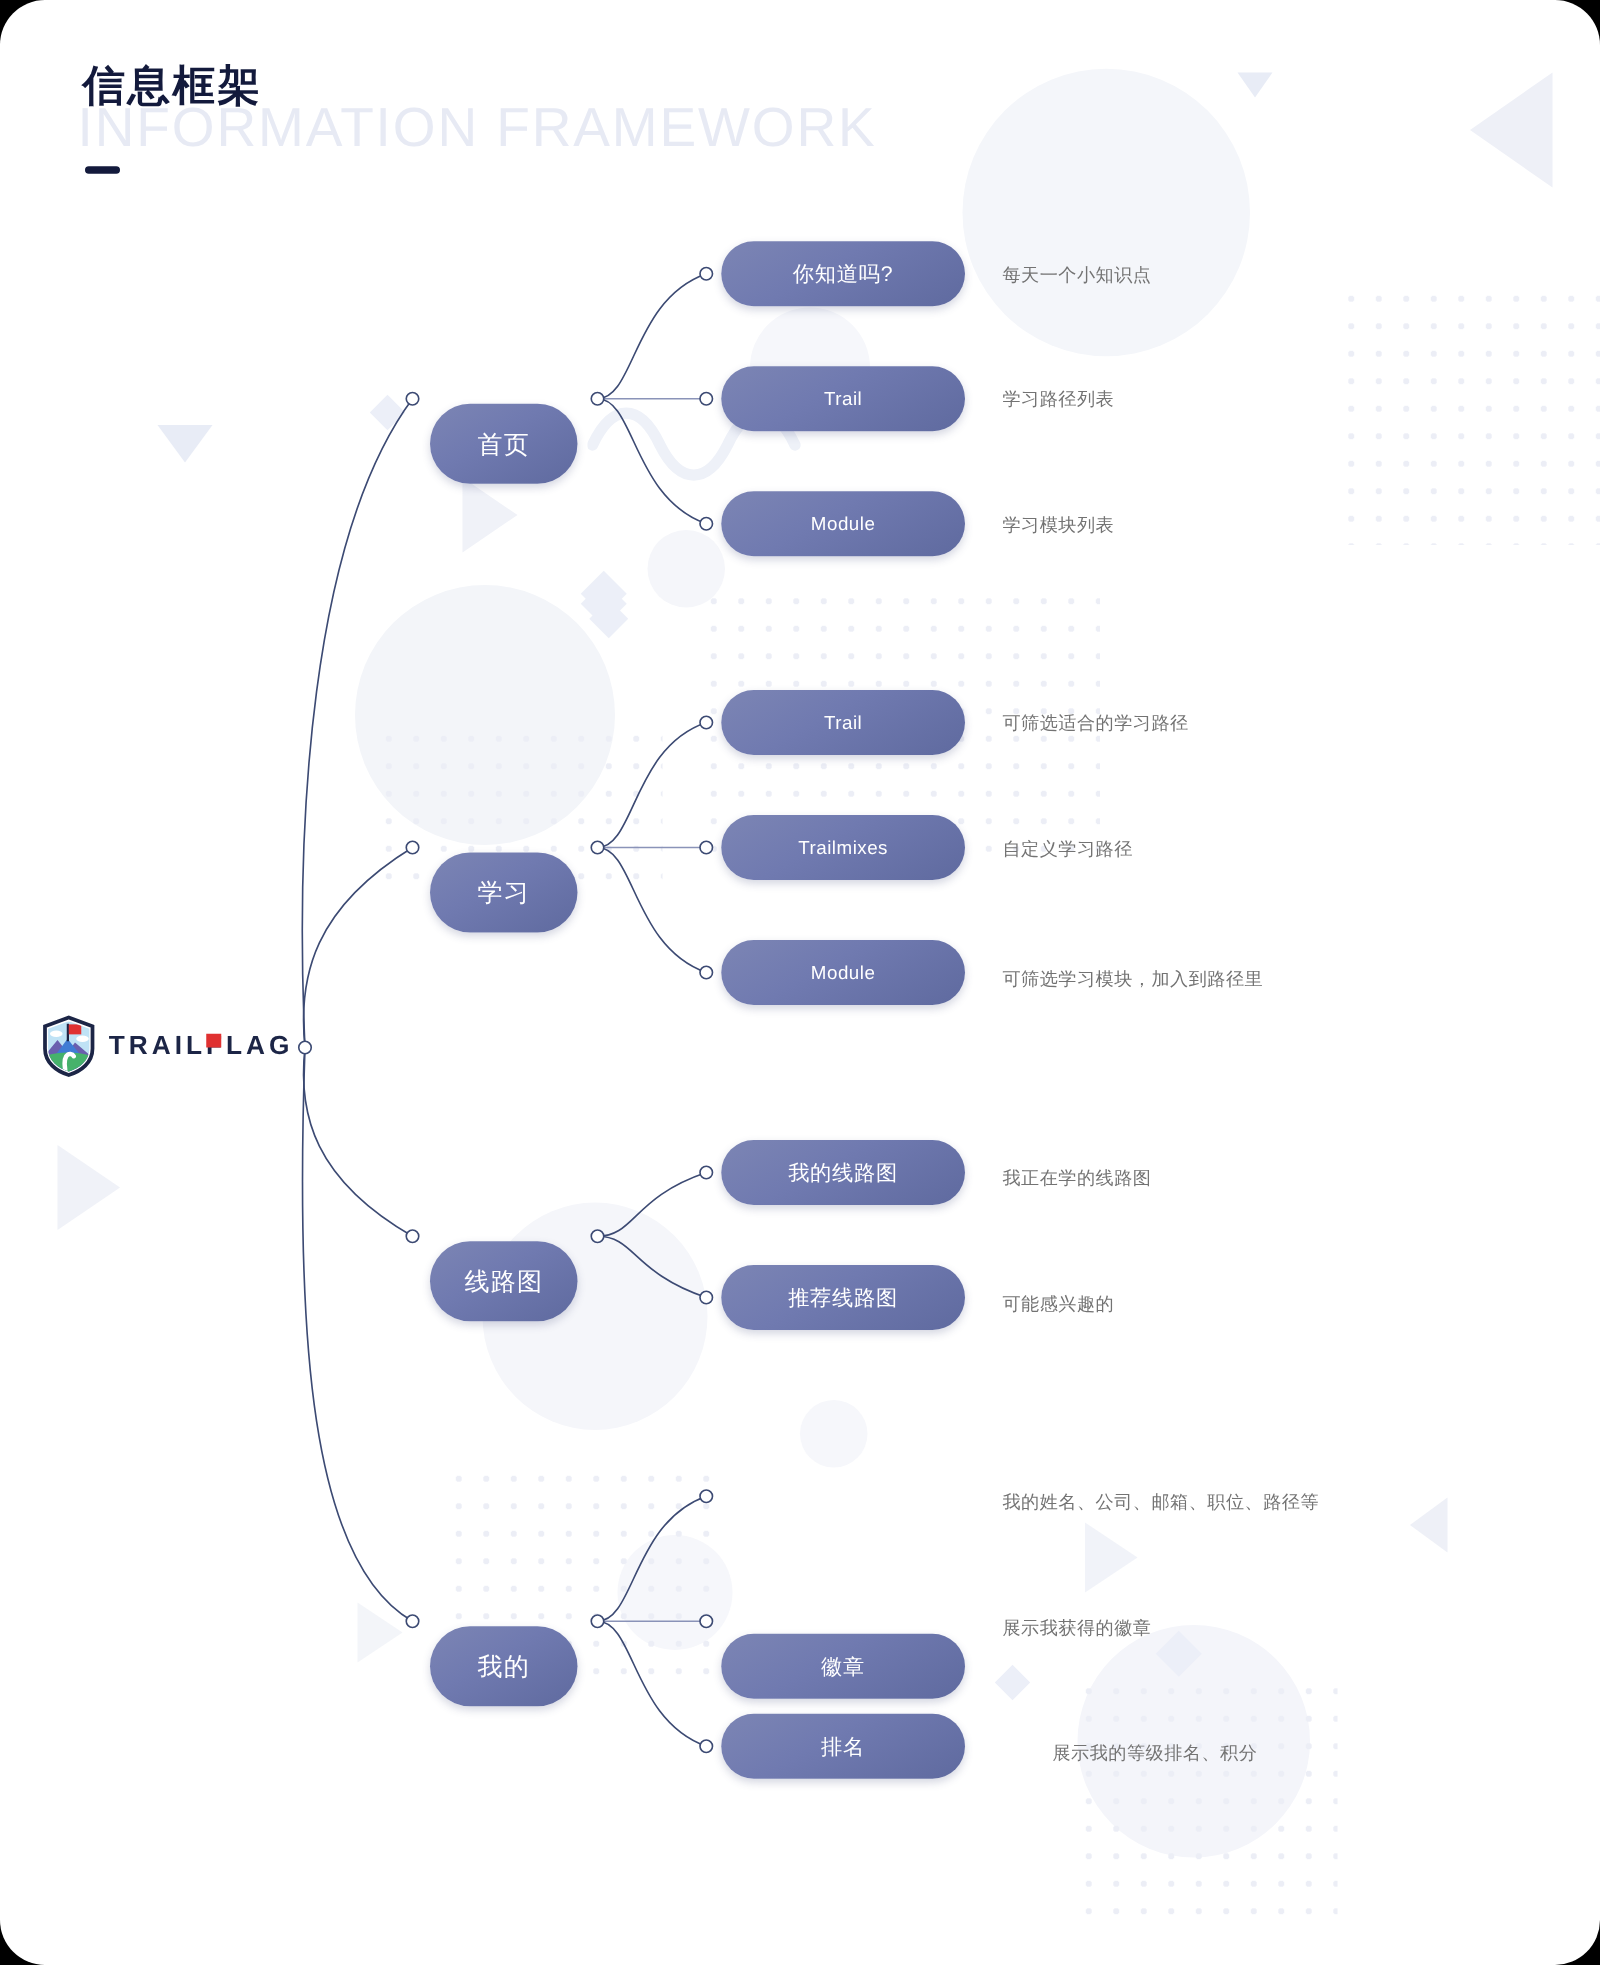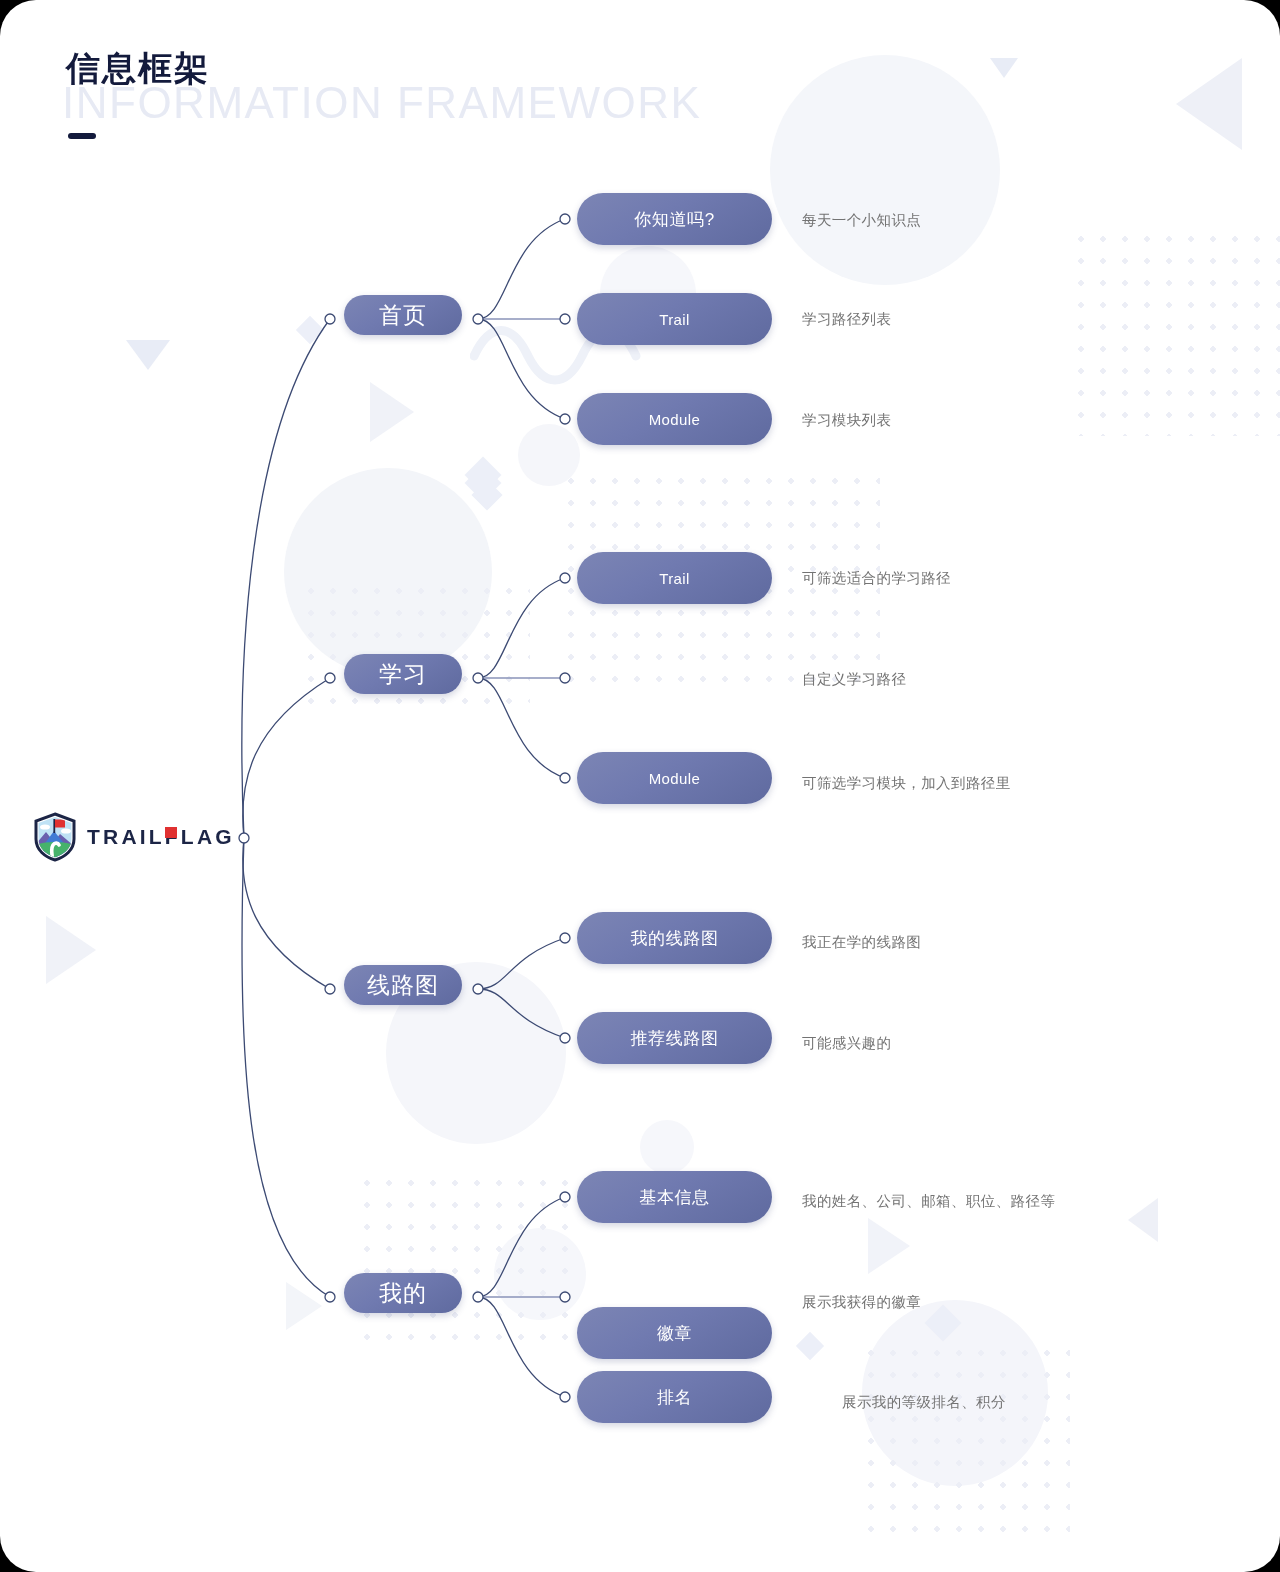--- a/index.html
+++ b/index.html
@@ -124,23 +124,24 @@
     justify-content: center;
     color: #ffffff;
     border-radius: 40px;
     background: linear-gradient(150deg, #7c85b4 0%, #707ab0 42%, #5f6a9f 100%);
     box-shadow: 0 3px 7px rgba(60,70,120,0.22);
     box-sizing: border-box;
     white-space: nowrap;
   }
   .node.lvl1 {
     width: 118px;
-    height: 40px;
-    font-size: 23px;
+    height: 64px;
+    font-size: 20px;
     letter-spacing: 1px;
+    margin-top: 28px;
   }
   .node.lvl2 {
     width: 195px;
     height: 52px;
     font-size: 17px;
     letter-spacing: 0.6px;
   }
   .node.lvl2.latin { font-size: 15px; letter-spacing: 0.4px; }
 
   .desc {
@@ -281,32 +282,32 @@
 
   <div class="node lvl2 latin" style="left:577px;top:293px;">Trail</div>
   <div class="desc" style="left:802px;top:310px;">学习路径列表</div>
 
   <div class="node lvl2 latin" style="left:577px;top:393px;">Module</div>
   <div class="desc" style="left:802px;top:411px;">学习模块列表</div>
 
   <div class="node lvl2 latin" style="left:577px;top:552px;">Trail</div>
   <div class="desc" style="left:802px;top:569px;">可筛选适合的学习路径</div>
 
+  <div class="node lvl2 latin" style="left:577px;top:652px;">Trailmixes</div>
   <div class="desc" style="left:802px;top:670px;">自定义学习路径</div>
 
   <div class="node lvl2 latin" style="left:577px;top:752px;">Module</div>
   <div class="desc" style="left:802px;top:774px;">可筛选学习模块，加入到路径里</div>
 
   <div class="node lvl2" style="left:577px;top:912px;">我的线路图</div>
   <div class="desc" style="left:802px;top:933px;">我正在学的线路图</div>
 
   <div class="node lvl2" style="left:577px;top:1012px;">推荐线路图</div>
   <div class="desc" style="left:802px;top:1034px;">可能感兴趣的</div>
 
-  <div class="node lvl2" style="left:577px;top:1171px;">基本信息</div>
   <div class="desc" style="left:802px;top:1192px;">我的姓名、公司、邮箱、职位、路径等</div>
 
   <div class="node lvl2" style="left:577px;top:1271px;margin-top:36px;">徽章</div>
   <div class="desc" style="left:802px;top:1293px;">展示我获得的徽章</div>
 
   <div class="node lvl2" style="left:577px;top:1371px;">排名</div>
   <div class="desc" style="left:802px;top:1393px;margin-left:40px;">展示我的等级排名、积分</div>
 
 </div>
 

